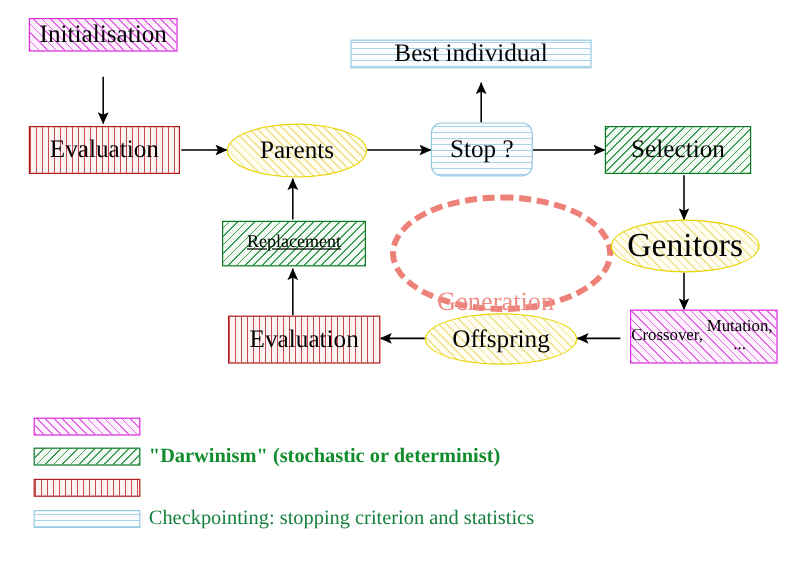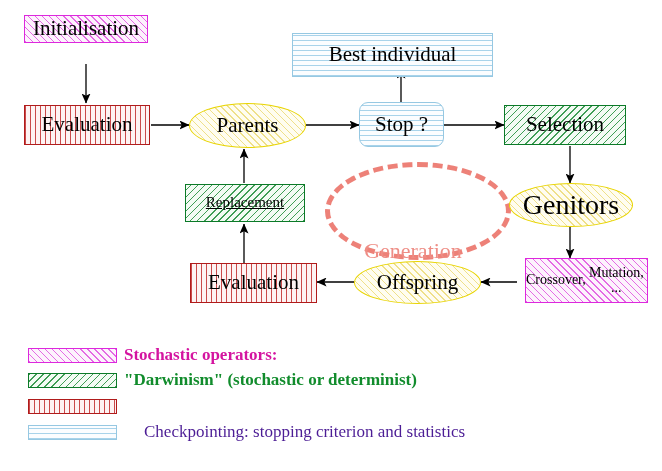--- a/index.html
+++ b/index.html
@@ -85,21 +85,21 @@
   }
 
   
   .legend{position:absolute;left:0;top:0;width:662px;height:471px;}
   .swatch{position:absolute;box-sizing:border-box;}
   .legend-text{position:absolute;white-space:nowrap;}
   .lt-magenta{color:#d414a0;}
   .lt-orange{color:#f0c020;}
   .lt-green{color:#118c2c;}
   .lt-red{color:#e01b1b;}
-  .lt-blue{color:#4c1d95;margin-left:20px;}
+  .lt-blue{color:#15803d;}
 </style>
 </head>
 <body>
 
 <svg id="canvas" viewBox="0 0 662 471" width="662" height="471" xmlns="http://www.w3.org/2000/svg">
   <defs>
     <marker id="ah" markerWidth="10" markerHeight="9" refX="9.5" refY="4.5" orient="auto" markerUnits="userSpaceOnUse">
       <path d="M0,0 L10,4.5 L0,9 L2.2,4.5 Z" fill="#000000"></path>
     </marker>
   </defs>
@@ -141,21 +141,21 @@
 </div>
 
 <div class="node fill-yellow ellipse" style="left:189px;top:103px;width:117px;height:45px;">
   <span style="font-size:21px;">Parents</span>
 </div>
 
 <div class="node fill-blue rounded" style="left:359px;top:102px;width:85px;height:45px;">
   <span style="font-size:21px;">Stop ?</span>
 </div>
 
-<div class="node fill-blue" style="left:292px;top:33px;width:201px;height:44px;">
+<div class="node fill-blue" style="left:292px;top:33px;width:201px;height:24px;">
   <span style="font-size:21px;">Best individual</span>
 </div>
 
 <div class="node fill-green" style="left:504px;top:105px;width:122px;height:40px;">
   <span style="font-size:21px;">Selection</span>
 </div>
 
 <div class="node fill-yellow ellipse" style="left:509px;top:183px;width:124px;height:44px;">
   <span style="font-size:28px;">Genitors</span>
 </div>
@@ -173,21 +173,20 @@
   <span style="font-size:21px;">Evaluation</span>
 </div>
 
 <div class="node fill-green" style="left:185px;top:184px;width:120px;height:38px;">
   <span style="font-size:15px;text-decoration:underline;">Replacement</span>
 </div>
 
 <div class="legend">
 
   <div class="swatch fill-magenta" style="left:28px;top:348px;width:89px;height:15px;"></div>
-  <div class="legend-text lt-magenta" style="left:124px;top:345px;font-size:17px;font-weight:bold;">Stochastic operators:</div>
 
   <div class="swatch fill-green" style="left:28px;top:373px;width:89px;height:15px;"></div>
   <div class="legend-text lt-green" style="left:124px;top:370px;font-size:17px;font-weight:bold;">"Darwinism" (stochastic or determinist)</div>
 
   <div class="swatch fill-red" style="left:28px;top:399px;width:89px;height:15px;"></div>
 
   <div class="swatch fill-blue" style="left:28px;top:425px;width:89px;height:15px;"></div>
   <div class="legend-text lt-blue" style="left:124px;top:422px;font-size:17px;">Checkpointing: stopping criterion and statistics</div>
 
 </div>

